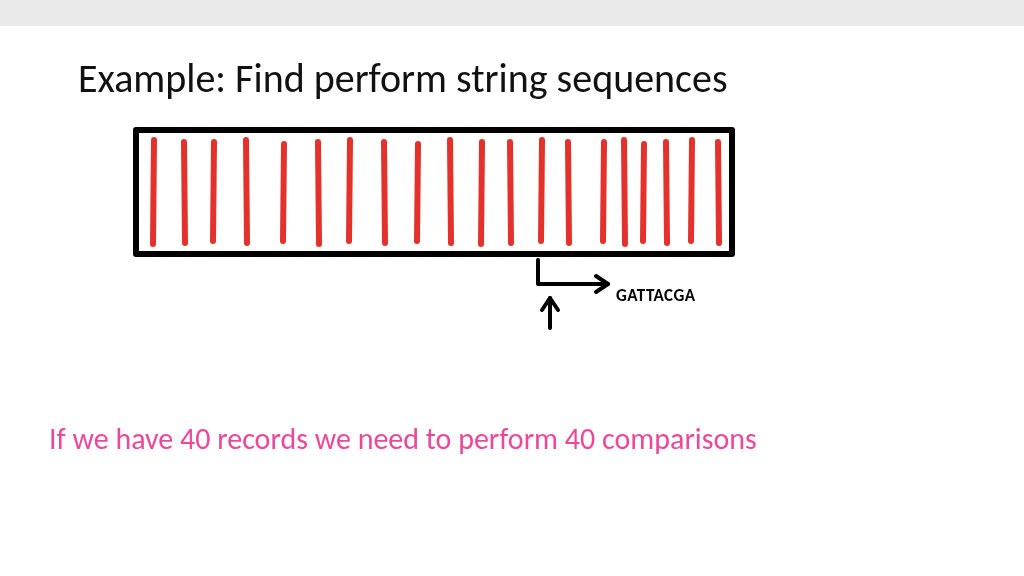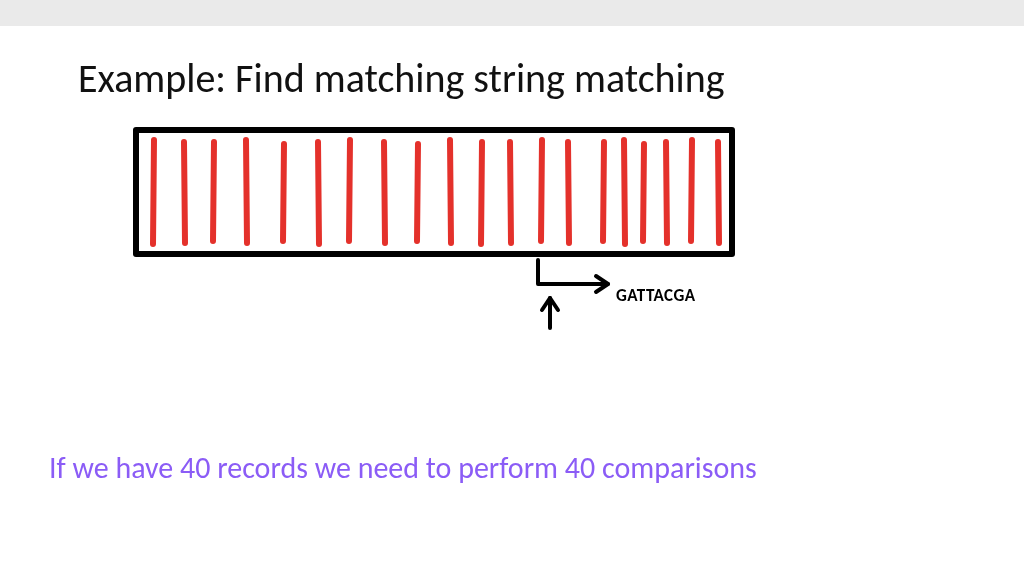--- a/index.html
+++ b/index.html
@@ -42,30 +42,29 @@
       color: #000;
       letter-spacing: 0.5px;
       text-align: center;
     }
     .body-text {
       position: absolute;
       left: 49px;
       top: 420px;
       font-size: 30px;
       font-weight: 400;
-      color: #8b5cf6;
-      margin-top: 29px;
+      color: #ec4899;
     }
   </style>
 </head>
 <body>
 
 <div class="topbar"></div>
 
-<h1 class="title">Example: Find matching string matching</h1>
+<h1 class="title">Example: Find perform string sequences</h1>
 
 <svg class="diagram" viewBox="0 0 604 212">
 
   <rect x="4" y="4" width="596" height="124" fill="none" stroke="#000" stroke-width="6" stroke-linejoin="round"></rect>
 
   <g id="bars" stroke="#e4312b" stroke-width="6" stroke-linecap="round">
       <line x1="22" y1="14" x2="21" y2="118"></line>
       <line x1="52" y1="16" x2="53" y2="117"></line>
       <line x1="82" y1="16" x2="81" y2="115"></line>
       <line x1="114" y1="14" x2="115" y2="117"></line>

